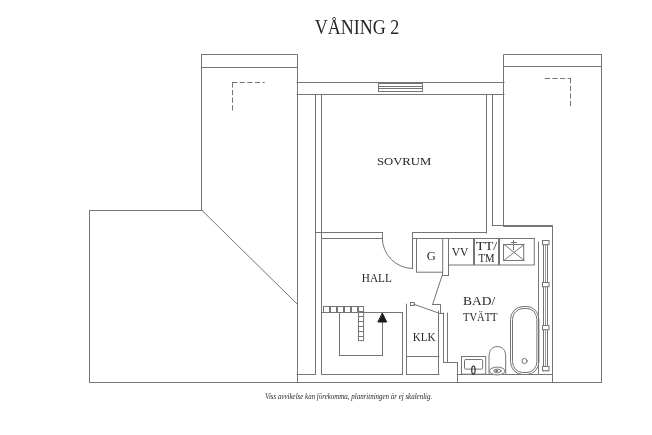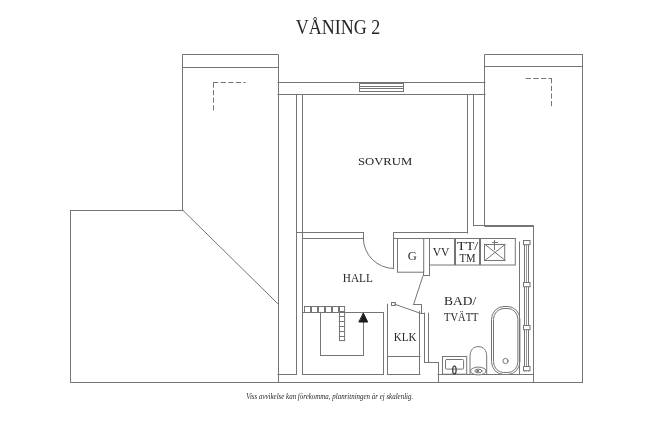--- a/index.html
+++ b/index.html
@@ -1,16 +1,16 @@
 <!DOCTYPE html>
 <html><head>
 <meta charset="utf-8">
 <style>
   html,body{margin:0;padding:0;background:#ffffff;}
-  #page{position:relative;width:584px;height:435px;background:#ffffff;overflow:hidden;filter:grayscale(1);}
+  #page{position:relative;width:584px;height:435px;background:#ffffff;overflow:hidden;filter:grayscale(1);margin-left:19px;}
   svg{display:block;}
   text{font-family:"Liberation Serif", serif;fill:#262626;}
 </style>
 </head>
 <body>
 <div id="page">
 <svg width="652" height="435" viewBox="0 0 652 435" fill="none" stroke-linecap="square">
 <g stroke="#757575" stroke-width="1">
 
 <text x="337.9" y="33.7" font-size="22" text-anchor="middle" textLength="84.5" lengthAdjust="spacingAndGlyphs" stroke="none" fill="#2b2b2b">VÅNING 2</text>

